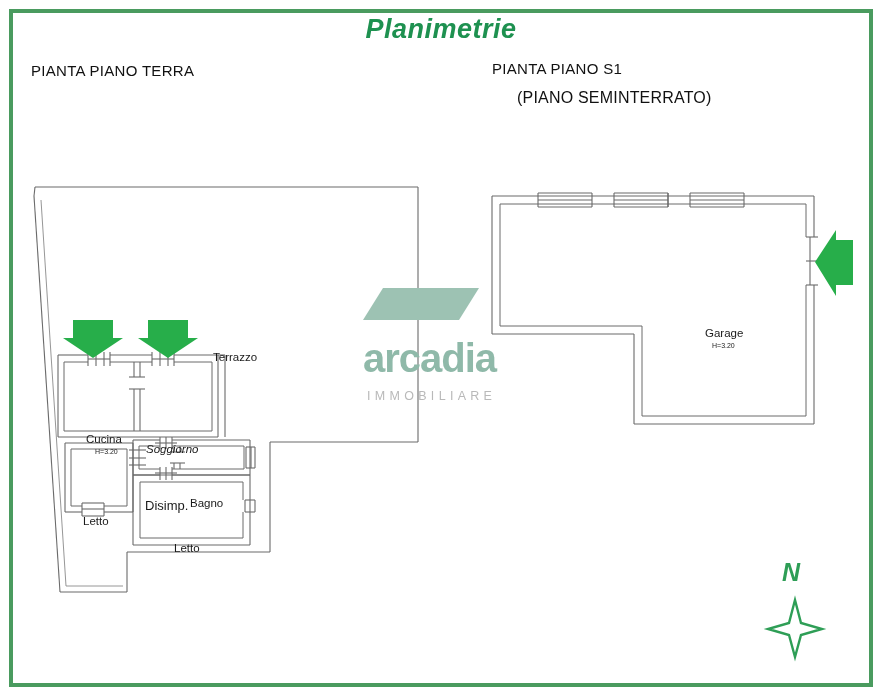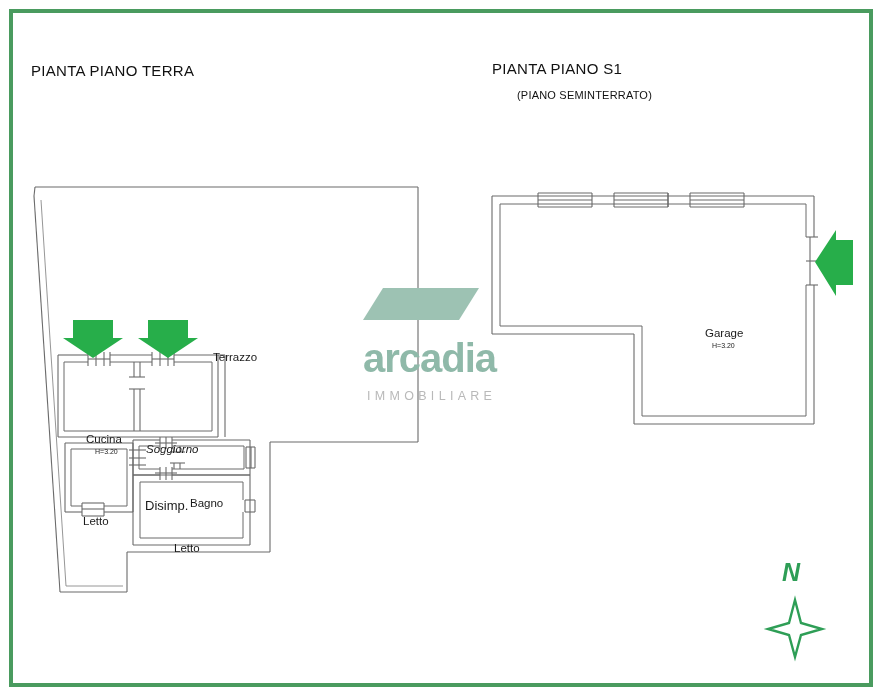--- a/index.html
+++ b/index.html
@@ -12,21 +12,21 @@
          border:4px solid #4a9b5f;box-sizing:border-box;background:#ffffff;}
 
   
   #title{position:absolute;left:0;top:14px;width:882px;text-align:center;
          font-style:italic;font-weight:bold;font-size:27px;color:#1e9150;
          letter-spacing:.5px;}
 
   .heading{position:absolute;font-size:15px;color:#111;letter-spacing:.3px;white-space:nowrap;}
   #h-left{left:31px;top:62px;}
   #h-right{left:492px;top:60px;}
-  #h-right-sub{position:absolute;left:517px;top:89px;font-size:11px;color:#111;letter-spacing:.2px;white-space:nowrap;}
+  #h-right-sub{position:absolute;left:517px;top:89px;font-size:16px;color:#111;letter-spacing:.2px;white-space:nowrap;}
 
   
   .dwg{position:absolute;left:0;top:0;width:882px;height:696px;}
   svg.dwg{overflow:visible;}
 
   
   #wm{position:absolute;left:363px;top:288px;width:160px;height:130px;pointer-events:none;}
   #wm-bar{position:absolute;left:10px;top:0px;width:96px;height:32px;background:#9dc2b3;
           transform:skewX(-32deg);}
   #wm-name{position:absolute;left:0px;top:50px;font-size:40px;color:#8fb9a9;
@@ -43,20 +43,21 @@
   .rh{font-size:7px;}
   .rsmall{font-size:13px;}
 </style>
 </head>
 <body>
 
 <div id="page">
 
   <div id="frame"></div>
 
+  <div id="title">Planimetrie</div>
 
   <div class="heading" id="h-left">PIANTA PIANO TERRA</div>
   <div class="heading" id="h-right">PIANTA PIANO S1</div>
   <div id="h-right-sub">(PIANO SEMINTERRATO)</div>
 
   <svg class="dwg" viewBox="0 0 882 696" xmlns="http://www.w3.org/2000/svg">
 
     <g fill="none" stroke="#6a6a6a" stroke-width="1.1" shape-rendering="geometricPrecision">
 
       <g>

